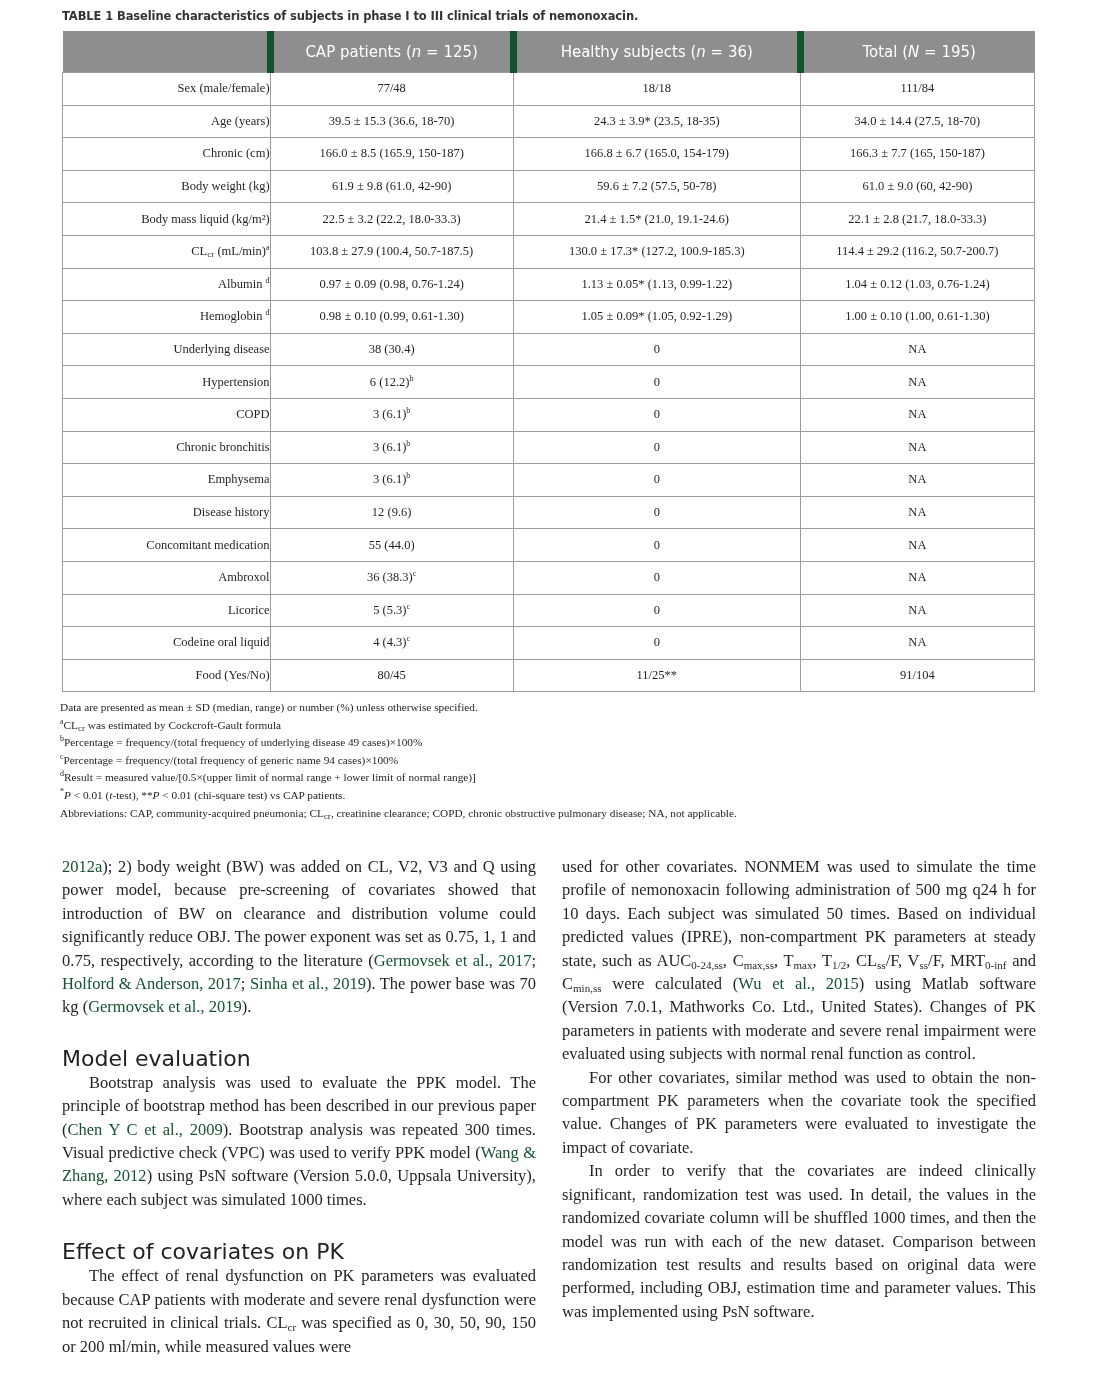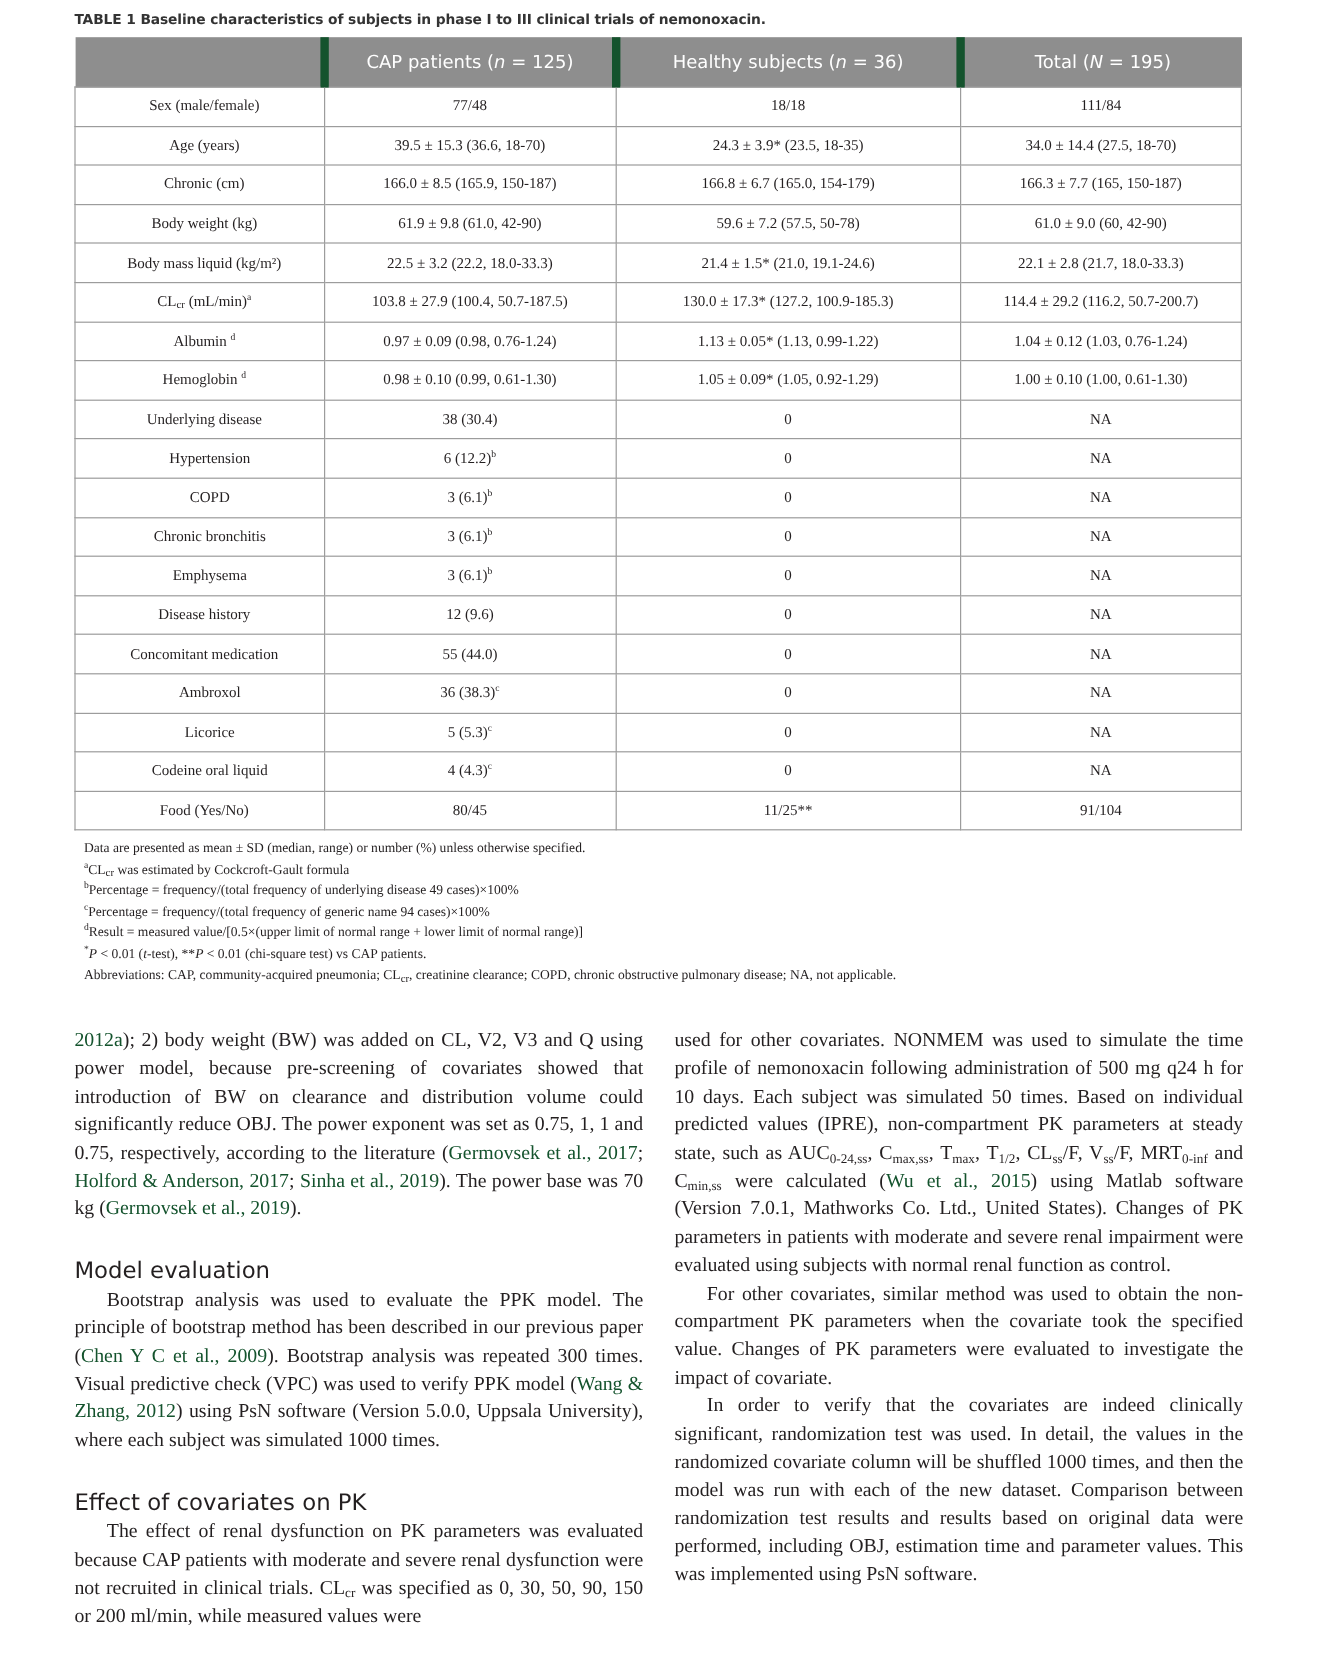--- a/index.html
+++ b/index.html
@@ -2,32 +2,32 @@
 <html><head>
 <meta charset="utf-8">
 <style>
   html, body { margin: 0; padding: 0; background: #ffffff; }
   body { width: 1100px; height: 1399px; position: relative; overflow: hidden; color: #231f20; }
   .caption { position: absolute; left: 62px; top: 9px; font-family: "DejaVu Sans", sans-serif; font-weight: bold; font-size: 11.5px; color: #333; letter-spacing: -0.1px; }
   table.t1 { position: absolute; left: 62px; top: 31px; width: 973px; border-collapse: collapse; font-family: "Liberation Serif", serif; font-size: 12.5px; }
   table.t1 th { background: #8e8e8e; color: #ffffff; font-family: "DejaVu Sans", sans-serif; font-weight: normal; font-size: 15px; height: 41px; border-left: 7px solid #14532d; text-align: center; padding: 0; }
   table.t1 th:first-child { border-left: none; }
   table.t1 td { border: 1px solid #9c9c9c; height: 31.6px; padding: 0; text-align: center; color: #231f20; }
-  table.t1 td.lab { text-align: center; padding-left: 8px; }
+  table.t1 td.lab { text-align: right; padding-left: 8px; }
   table.t1 td.lab.sub { padding-left: 17px; }
   .col0 { width: 213px; } .col1 { width: 249px; } .col2 { width: 296px; } .col3 { width: 245px; }
   sup, .sup { font-size: 8px; vertical-align: 5px; line-height: 0; }
   .subs { font-size: 9px; vertical-align: -2px; line-height: 0; }
-  .notes { position: absolute; left: 70px; top: 699px; font-family: "Liberation Serif", serif; font-size: 11.3px; line-height: 17.6px; color: #231f20; }
+  .notes { position: absolute; left: 60px; top: 699px; font-family: "Liberation Serif", serif; font-size: 11.3px; line-height: 17.6px; color: #231f20; }
   .notes div { white-space: nowrap; }
   .col { position: absolute; top: 855px; width: 474px; font-family: "Liberation Serif", serif; font-size: 16.5px; line-height: 23.4px; color: #231f20; text-align: justify; }
   .colL { left: 62px; } .colR { left: 562px; }
   .col p { margin: 0; }
   .col p.ind { text-indent: 27px; }
-  .col h3 { font-family: "DejaVu Sans", sans-serif; font-weight: normal; font-size: 19px; margin: 0; line-height: 24px; color: #231f20; }
+  .col h3 { font-family: "DejaVu Sans", sans-serif; font-weight: normal; font-size: 22px; margin: 0; line-height: 24px; color: #231f20; }
   .ref { color: #14532d; }
   .lowsub { font-size: 11px; vertical-align: -3px; line-height: 0; }
 </style>
 </head>
 <body>
 
 <div class="caption">TABLE 1 Baseline characteristics of subjects in phase I to III clinical trials of nemonoxacin.</div>
 
 <table class="t1">
   <thead>

